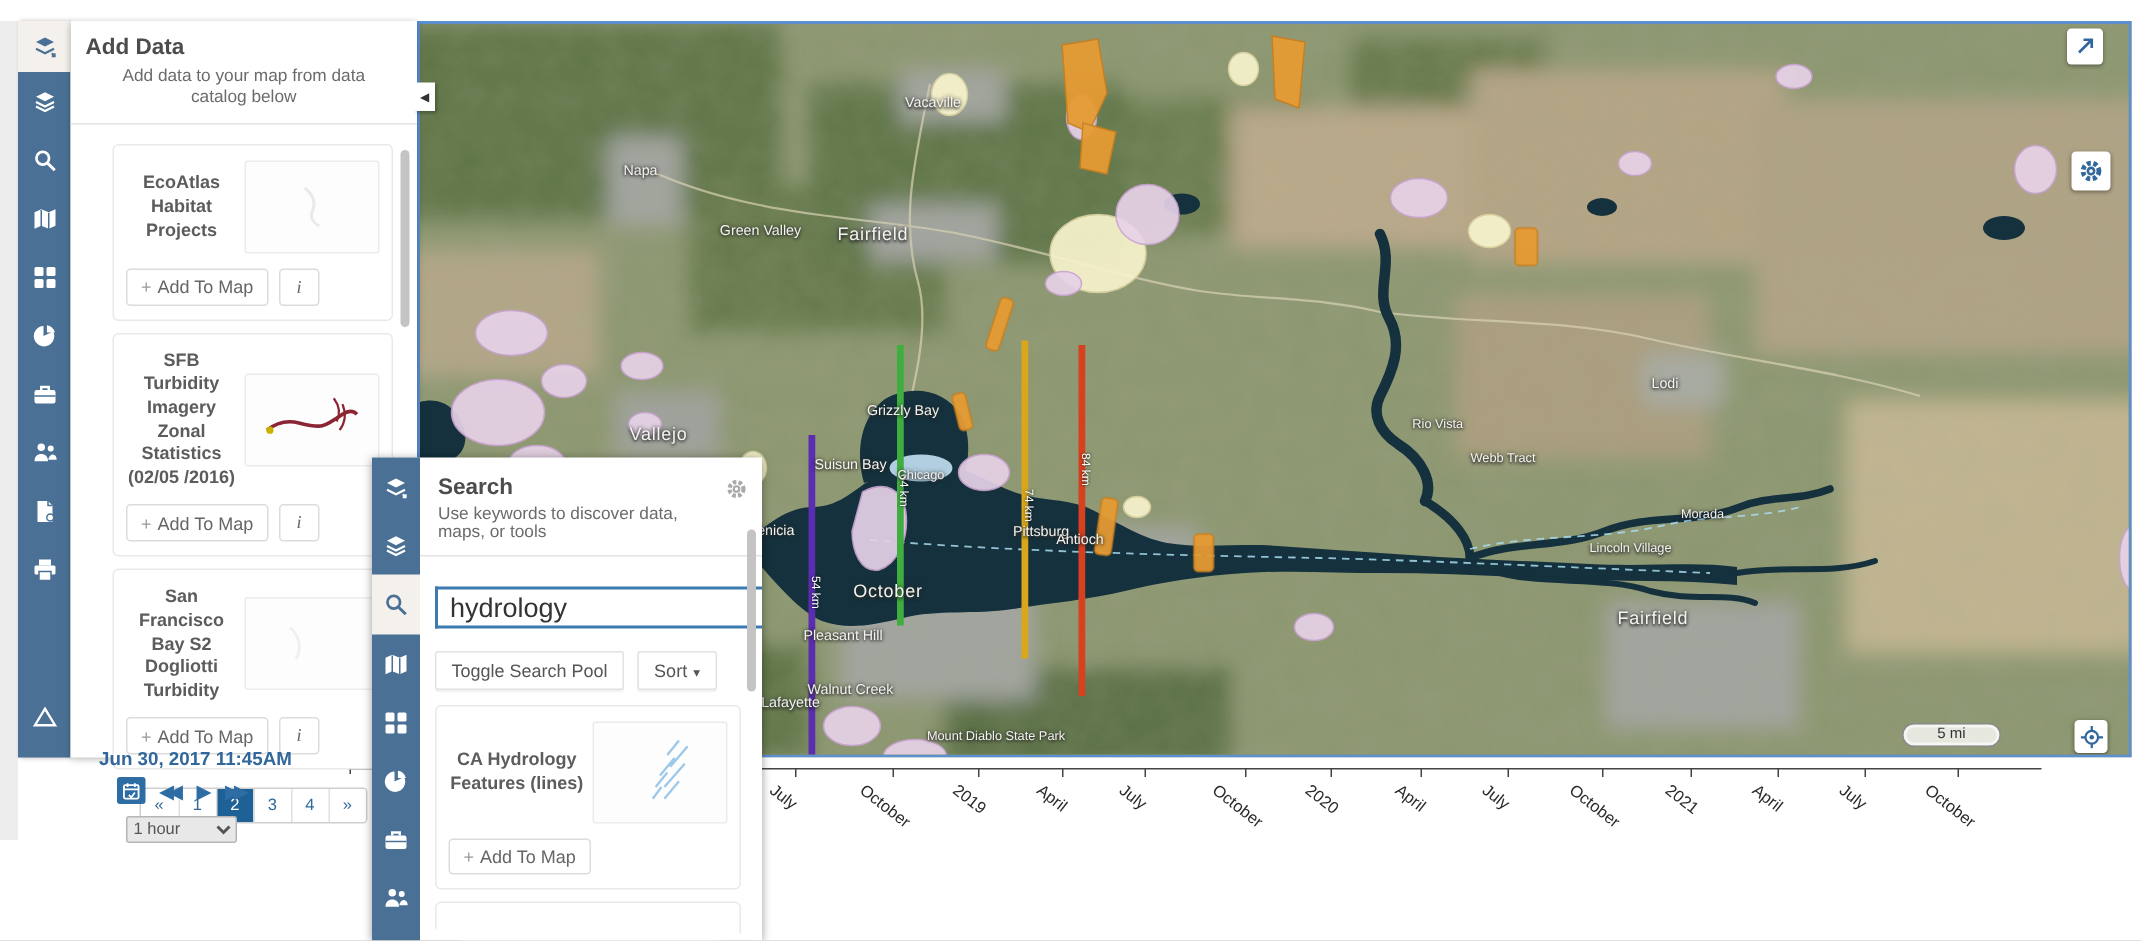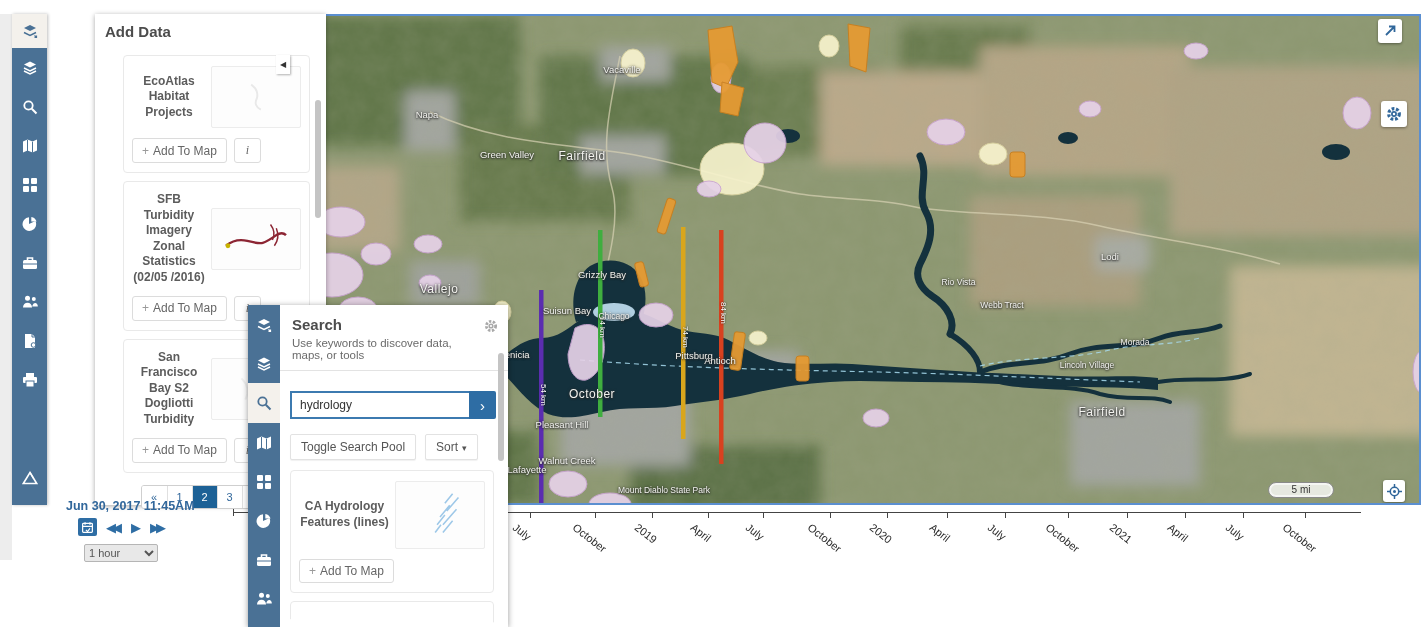--- a/index.html
+++ b/index.html
@@ -39,21 +39,21 @@
   .toolbar { position:absolute; left:12px; top:14px; width:35px; height:491px;
              background:#4a7195; z-index:3; display:flex; flex-direction:column; align-items:stretch;
              box-shadow:1px 0 3px rgba(0,0,0,.25); }
   .tb-item { height:39px; display:flex; align-items:center; justify-content:center;
              color:#fff; cursor:pointer; flex:0 0 auto; }
   .tb-item.active { background:#f4f1ec; color:#4a7195; height:34px; }
   .tb-item.bottom { margin-top:auto; margin-bottom:8px; }
   .tbi { width:16px; height:16px; display:block; }
 
   
-  .panel { background:#fff; box-shadow:0 1px 5px rgba(0,0,0,.35);margin-left:48px; }
+  .panel { background:#fff; box-shadow:0 1px 5px rgba(0,0,0,.35); }
   .add-data { position:absolute; left:47px; top:14px; width:231px; height:491px; z-index:3; }
   .panel-title { font-size:15px; font-weight:bold; color:#4c4c4c; padding:9px 10px 2px 10px; }
   .panel-sub { font-size:11.5px; color:#6b6b6b; text-align:center; padding:2px 16px 9px 16px;
                border-bottom:1px solid #e3e3e3; line-height:1.25; }
   .cards { position:relative; padding:13px 16px 0 28px; }
   .card { border:1px solid #e9e9e9; border-radius:4px; padding:10px 8px 9px 8px; margin-bottom:8px;
           background:#fff; }
   .card-row { display:flex; align-items:center; }
   .card-name { flex:1; font-size:12px; font-weight:bold; color:#5c5c5c; text-align:center;
                line-height:1.3; padding-right:5px; }
@@ -94,21 +94,21 @@
                   display:flex; box-shadow:0 1px 6px rgba(0,0,0,.4); background:#fff; }
   .sp-strip { width:32px; background:#4a7195; display:flex; flex-direction:column; flex:0 0 auto; }
   .sp-strip .tb-item { height:39px; }
   .sp-strip .tb-item.active { height:40px; }
   .sp-body { flex:1; position:relative; overflow:hidden;border-radius:31px; }
   .sp-title { font-size:15px; font-weight:bold; color:#4c4c4c; padding:11px 12px 4px 12px; }
   .sp-gear { position:absolute; right:10px; top:14px; color:#a9a9a9; cursor:pointer; }
   .sp-sub { font-size:11.5px; color:#6b6b6b; padding:0 25px 9px 12px; border-bottom:1px solid #e3e3e3; }
   .search-row { display:flex; margin:20px 12px 0 10px; }
   .search-input { flex:1; height:28px; border:2px solid #3c7ab0; border-right:none; padding:0 8px;
-                  font-size:12px; color:#333; font-family:inherit; outline:none; }
+                  font-size:18px; color:#333; font-family:inherit; outline:none; }
   .search-go { width:27px; height:28px; background:#2e6da4; color:#fff; border:none; font-size:15px;
                cursor:pointer; border-radius:0 2px 2px 0; }
   .filter-row { display:flex; gap:9px; margin:15px 0 0 10px; }
   .flat-btn { border:1px solid #e2e2e2; background:#fff; color:#555; font-size:12px;
               padding:5px 10px; border-radius:2px; cursor:pointer; font-family:inherit;
               box-shadow:0 1px 1px rgba(0,0,0,.06); }
   .caret { font-size:9px; color:#555; margin-left:4px; }
   .results { padding:10px 14px 0 10px; }
 
   .a { cursor:pointer; }
@@ -438,20 +438,21 @@
     </div>
   <div class="tb-item bottom a">
       <svg class="tbi">
         <use href="#i-measure"></use>
       </svg>
     </div>
 </div>
 
 <div class="panel add-data">
   <div class="panel-title">Add Data</div>
+  <div class="panel-sub">Add data to your map from data catalog below</div>
   <div class="cards">
     <div class="card">
       <div class="card-row">
         <div class="card-name">EcoAtlas Habitat Projects</div>
         <div class="thumb">
           <svg viewBox="0 0 90 62">
               <path d="M40 18 q8 6 6 14 q-4 8 4 12" stroke="#e9e9e9" stroke-width="2" fill="none"></path>
             </svg>
         </div>
       </div>

